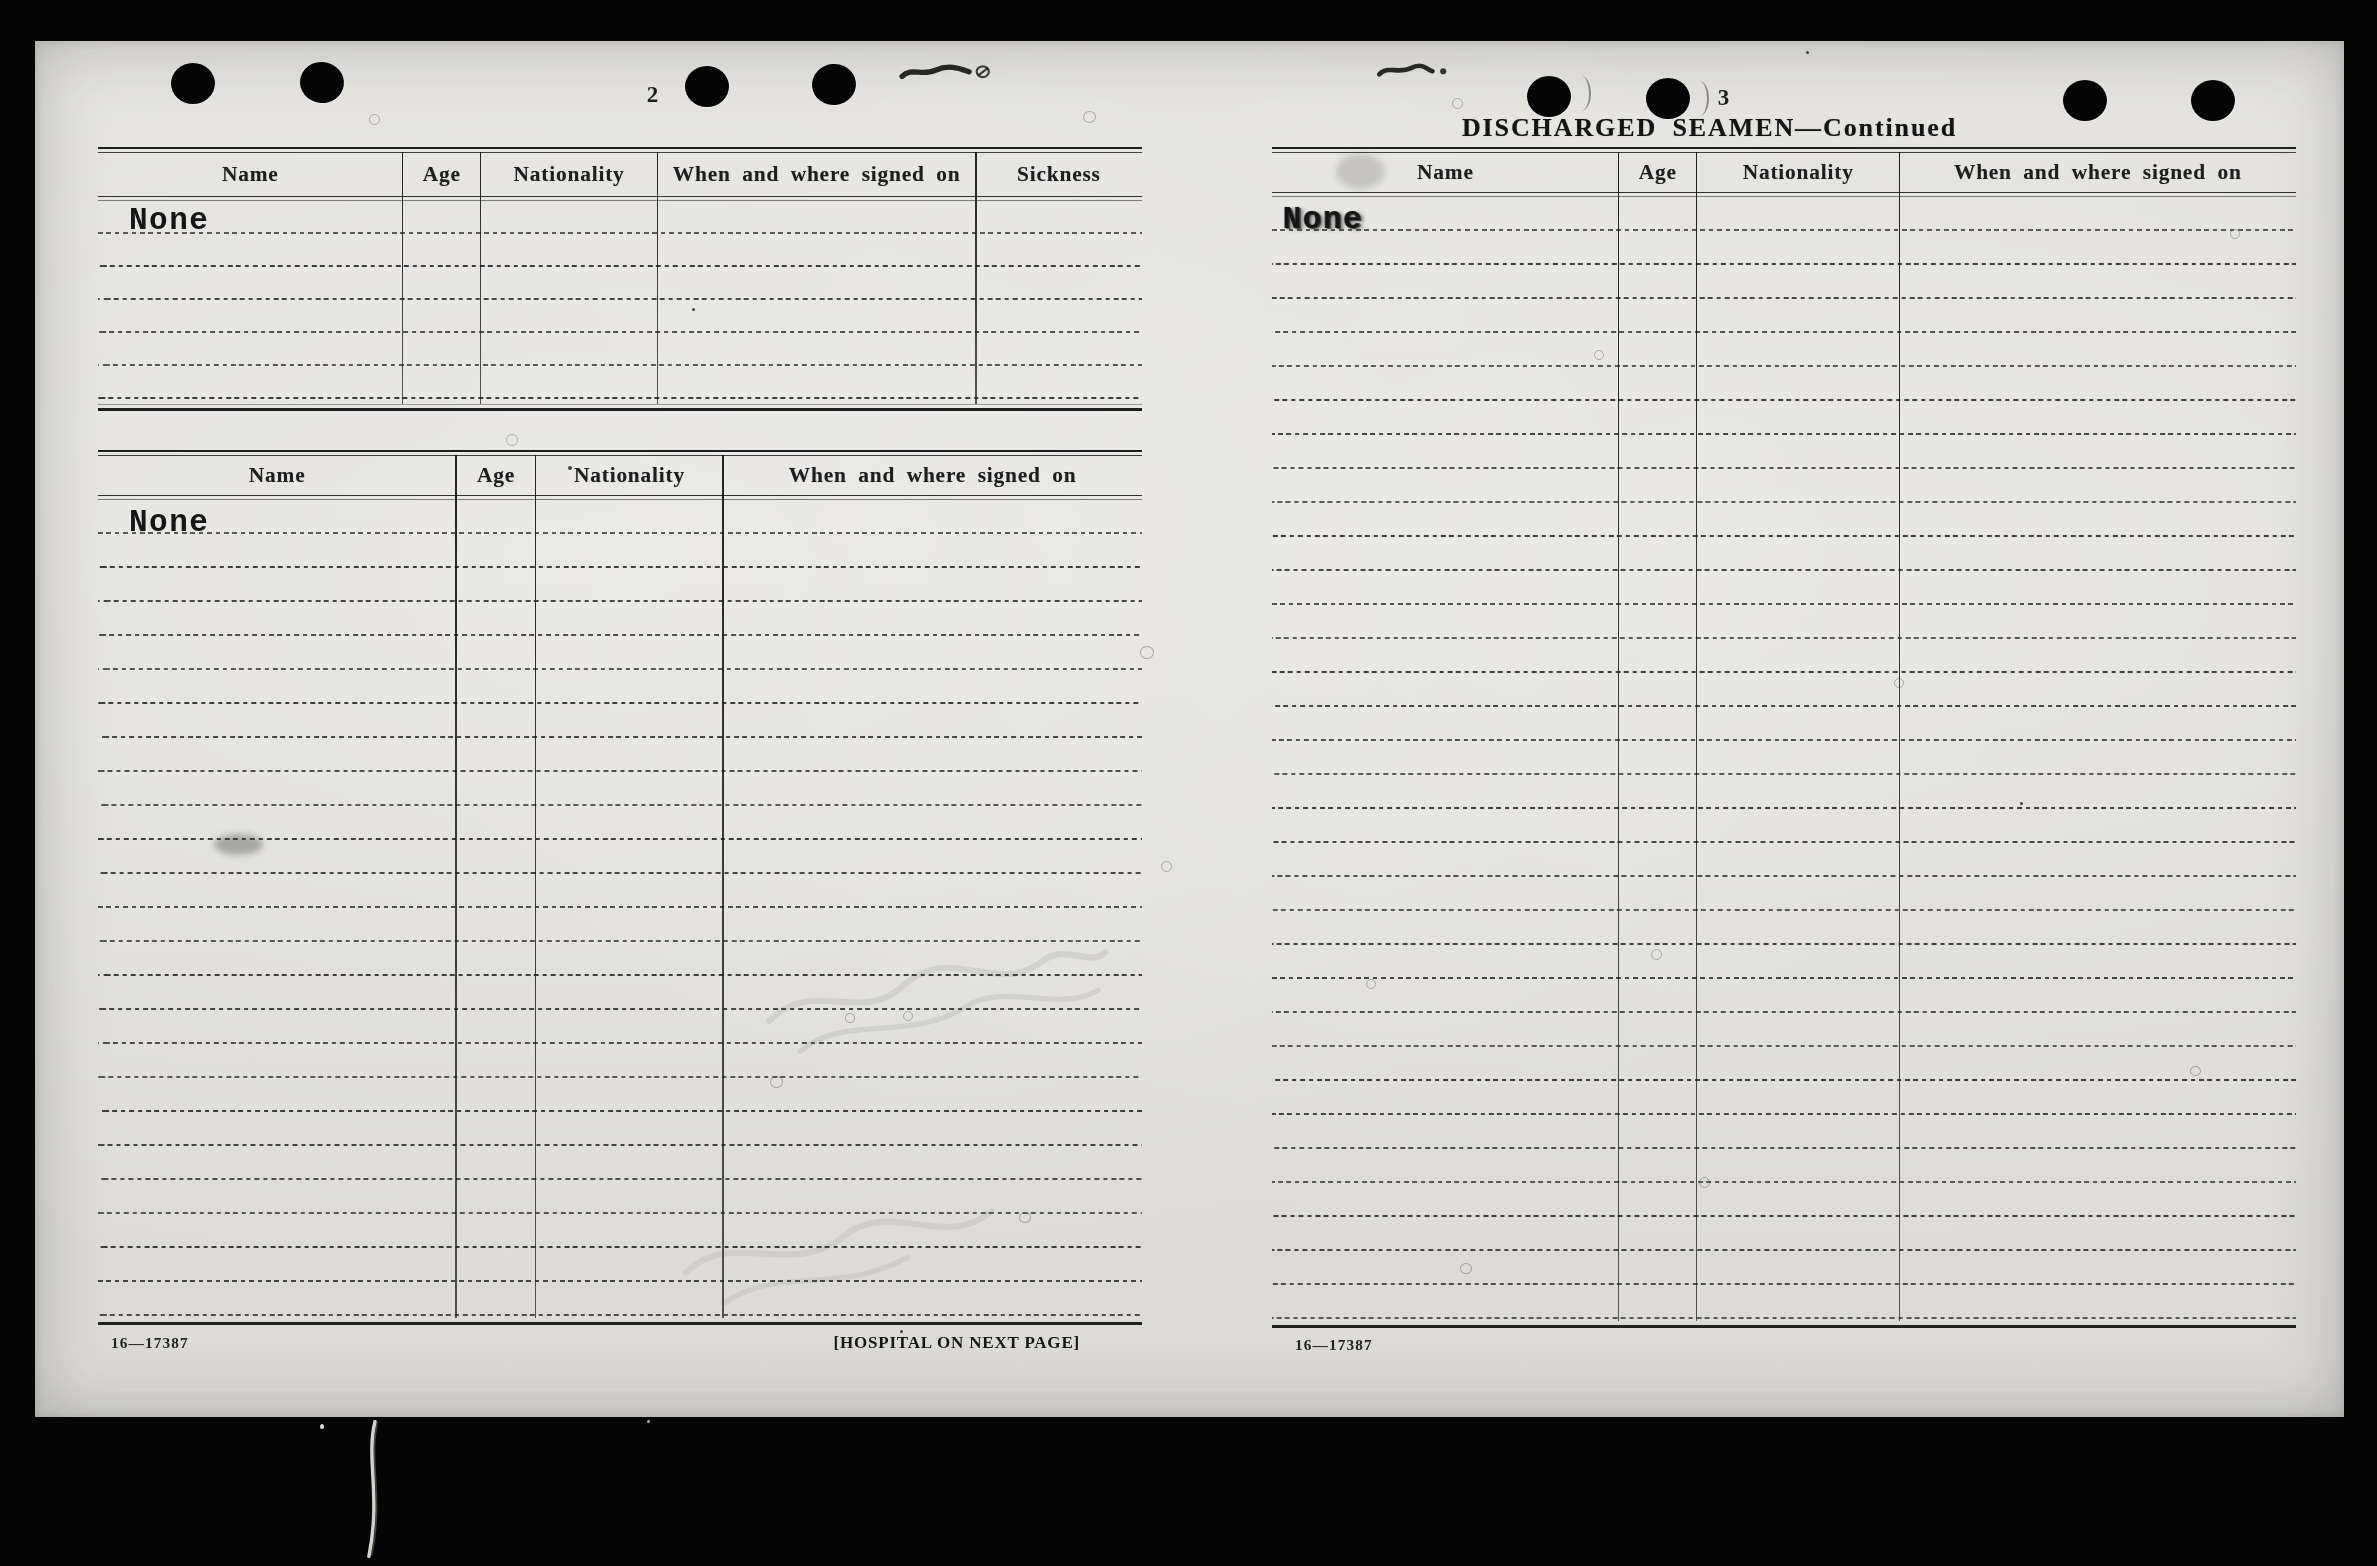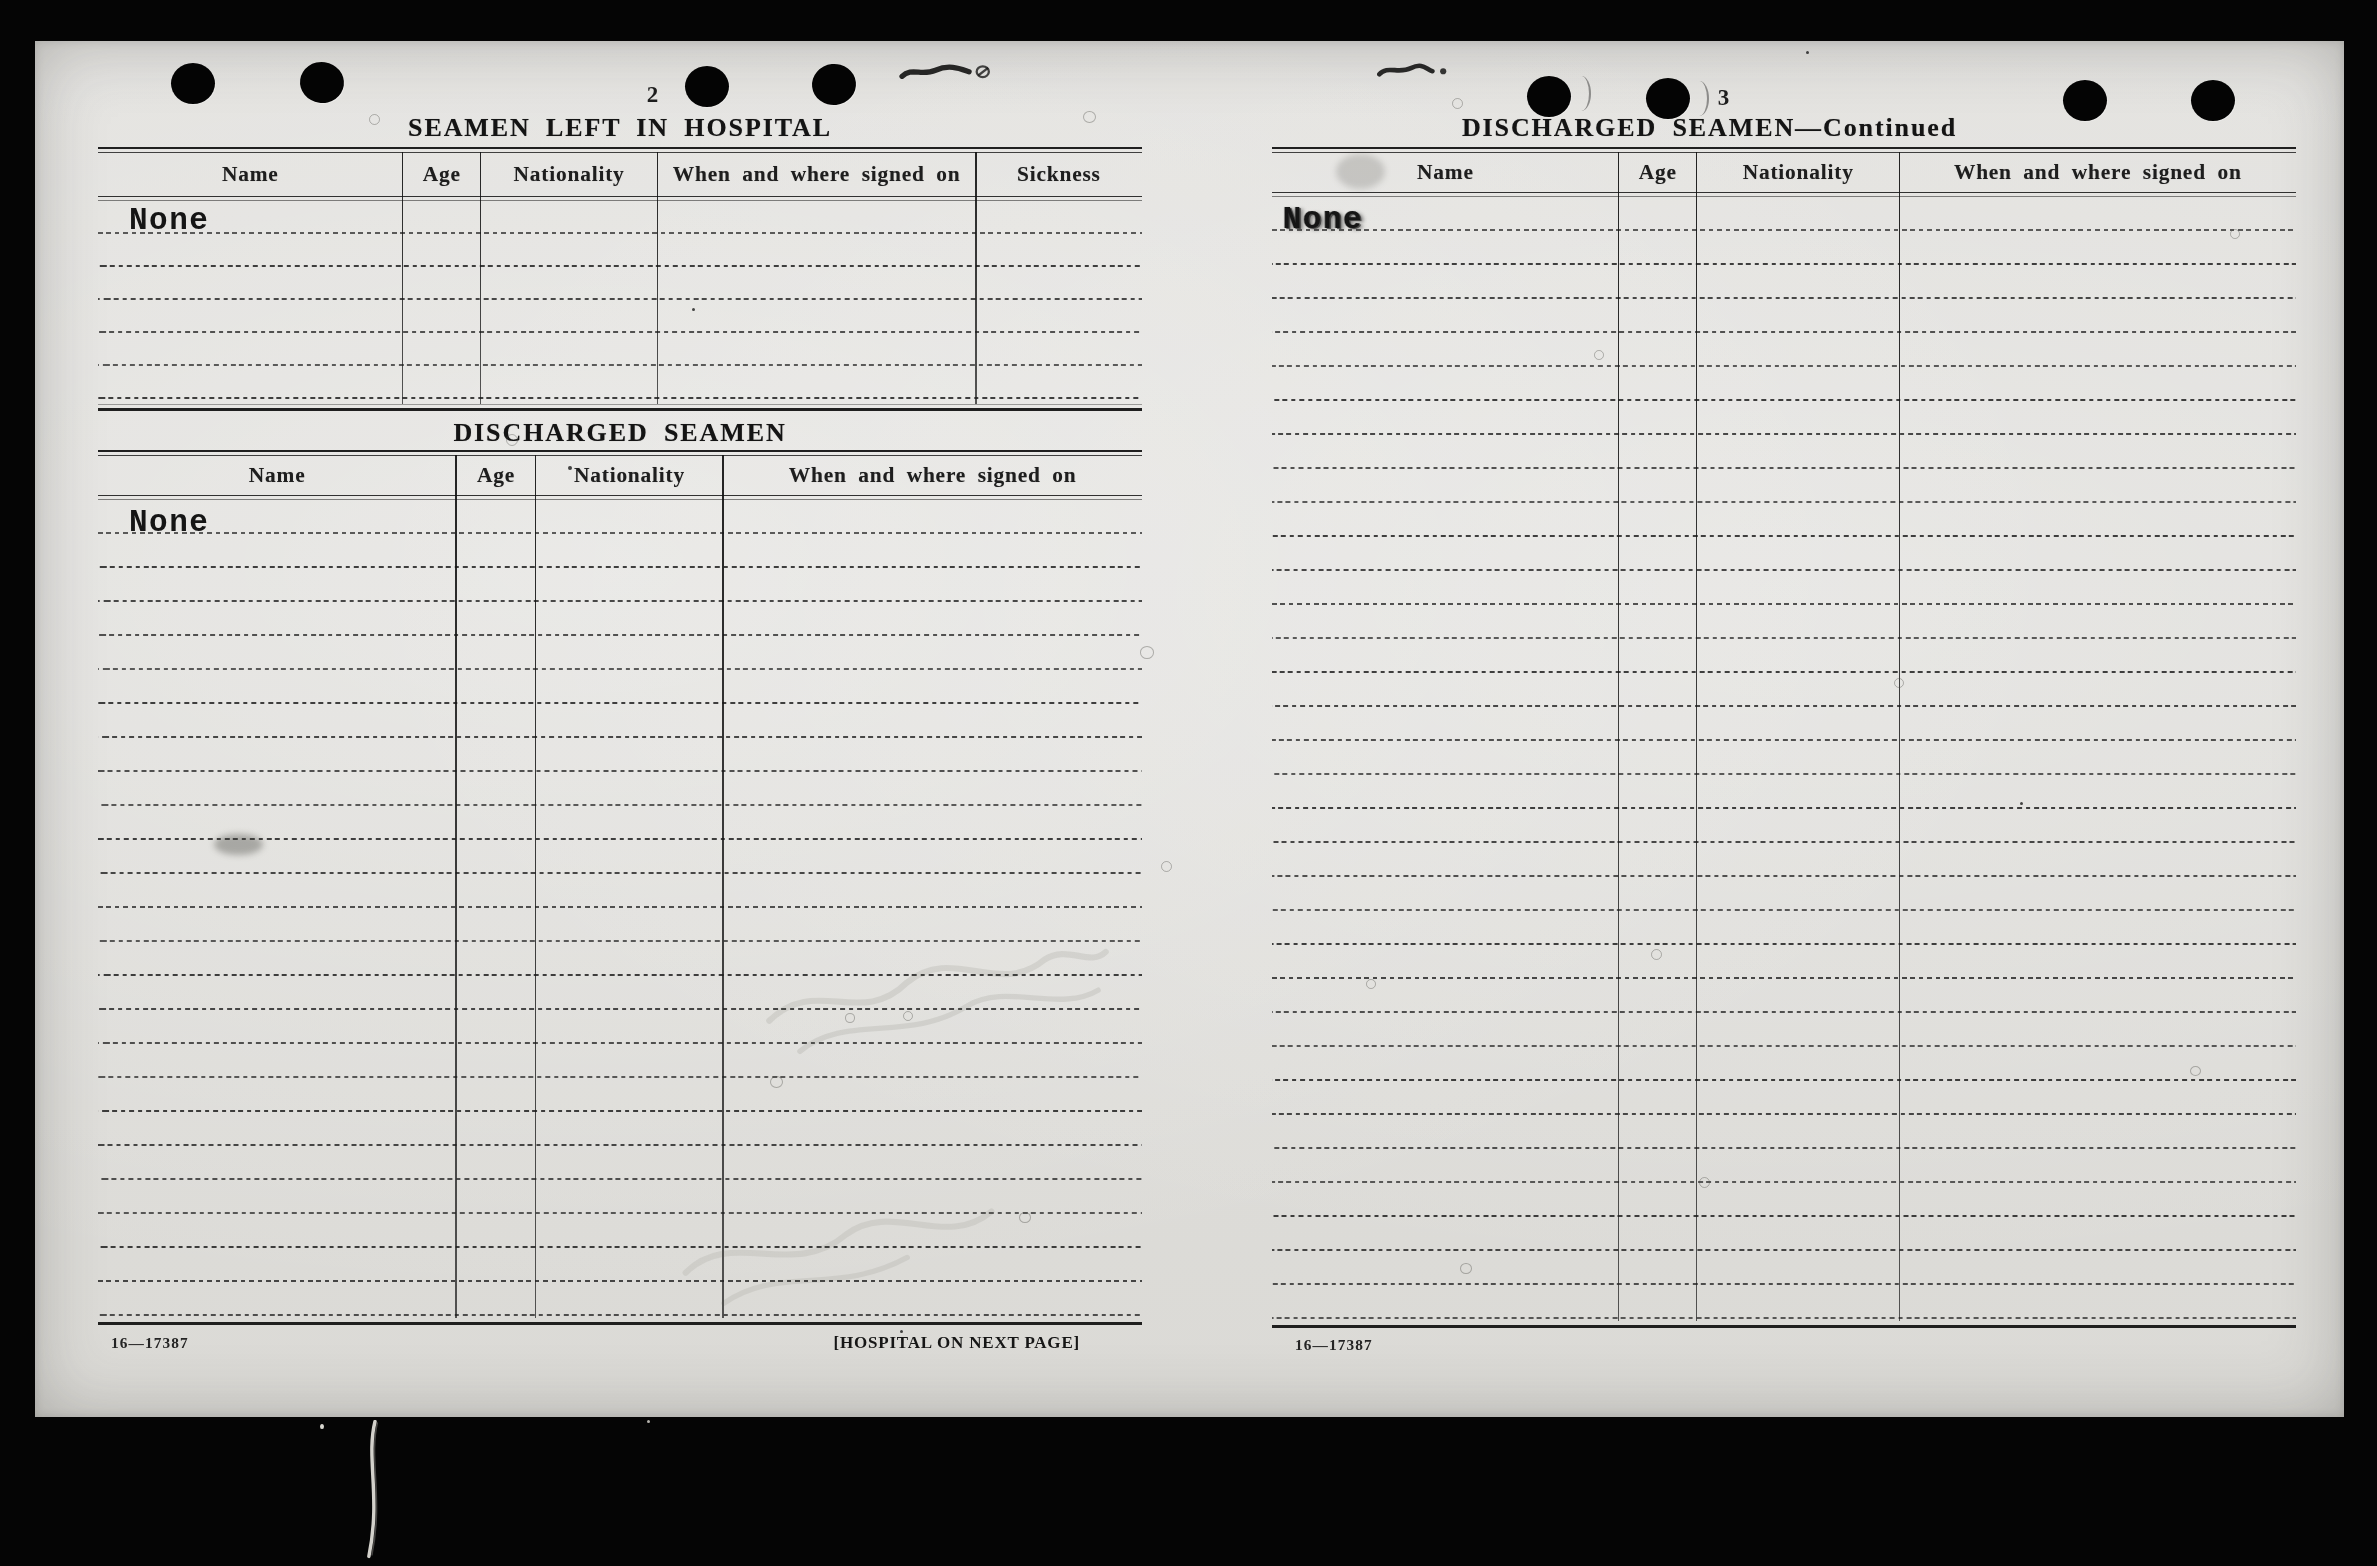--- a/index.html
+++ b/index.html
@@ -84,21 +84,20 @@
       <path d="M104,19 L117,9" stroke="#1a1a1a" stroke-width="3" opacity="0.8"></path>
     </svg>
     <svg class="ghost" style="left:1342px;top:21.4px;" width="77" height="20" viewBox="0 0 100 26">
       <path d="M3,16 C13,4 28,16 44,8 S64,10 72,12" fill="none" stroke="#141414" stroke-width="6" stroke-linecap="round" opacity="0.9"></path>
       <circle cx="86" cy="12" r="4" fill="#161616" opacity="0.85"></circle>
     </svg>
 
     <div class="pagenum" style="left:557px;top:41px;width:122px;">2</div>
 
     <div class="sheet-table" id="table-hospital" style="left:63px;top:106px;width:1044px;">
-      <div class="doc-title" style="left:0;top:-34px;width:100%;">SEAMEN LEFT IN HOSPITAL</div>
       <div class="t-toprule"></div>
       <div class="t-header h56">
           <div class="t-hcell" style="width: 29.18%;">Name</div>
           <div class="t-hcell" style="width: 7.48%;">Age</div>
           <div class="t-hcell" style="width: 16.93%;">Nationality</div>
           <div class="t-hcell" style="width: 30.5%;">When and where signed on</div>
           <div class="t-hcell" style="width: 15.91%;">Sickness</div>
         </div>
       <div class="t-headrule"></div>
       <div class="t-body">
@@ -123,21 +122,20 @@
         </div>
       <div class="t-bottomrule gapped"></div>
       <span class="entry-none" style="left:31px;top:58px;">None</span>
     <div class="t-vline" style="left: calc(29.18% - 0.8px);"></div>
         <div class="t-vline" style="left: calc(36.66% - 0.8px);"></div>
         <div class="t-vline" style="left: calc(53.59% - 0.8px);"></div>
         <div class="t-vline" style="left: calc(84.09% - 0.8px);"></div>
       </div>
 
     <div class="sheet-table" id="table-discharged" style="left:63px;top:409px;width:1044px;">
-      <div class="doc-title" style="left:0;top:-32px;width:100%;">DISCHARGED SEAMEN</div>
       <div class="t-toprule"></div>
       <div class="t-header h51">
           <div class="t-hcell" style="width: 34.31%;">Name</div>
           <div class="t-hcell" style="width: 7.62%;">Age</div>
           <div class="t-hcell" style="width: 17.96%;">Nationality</div>
           <div class="t-hcell" style="width: 40.11%;">When and where signed on</div>
         </div>
       <div class="t-headrule"></div>
       <div class="t-body">
           <div class="t-row" style="height: 34px;">

